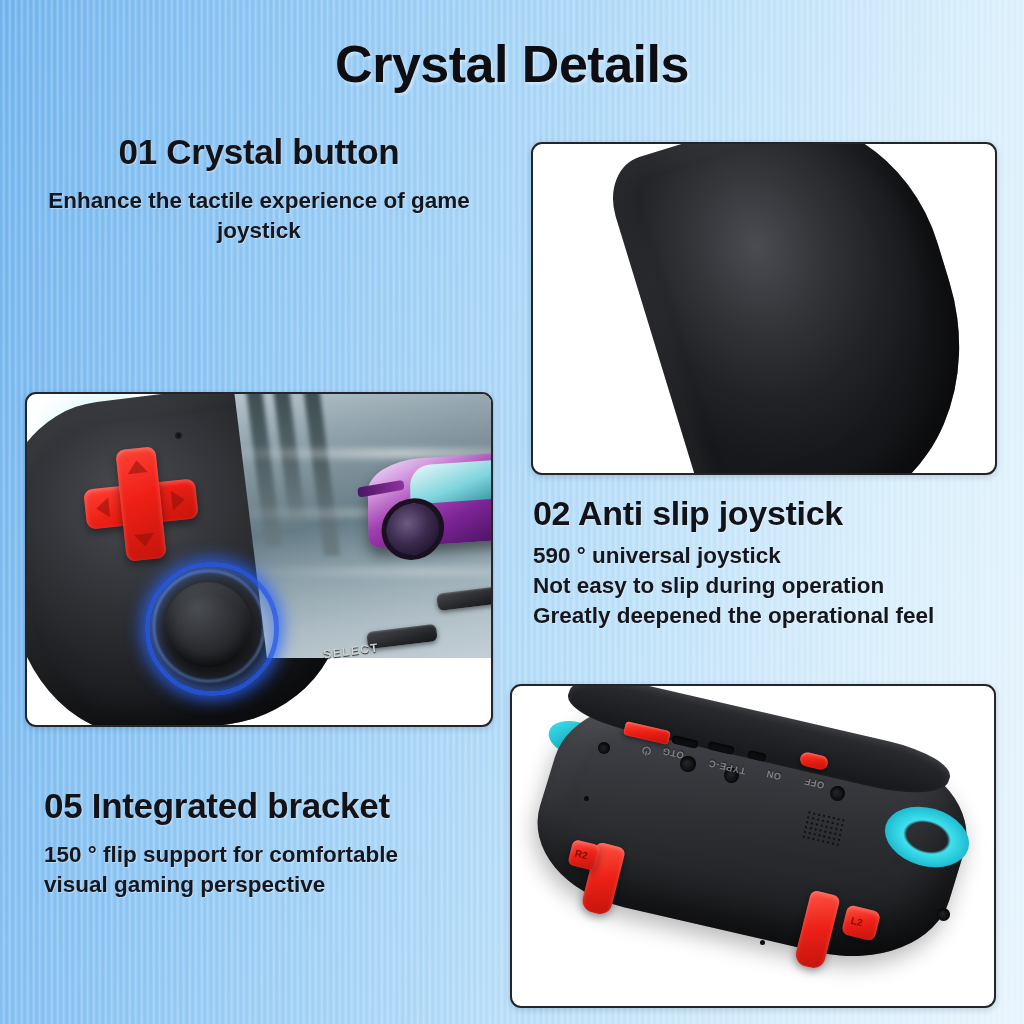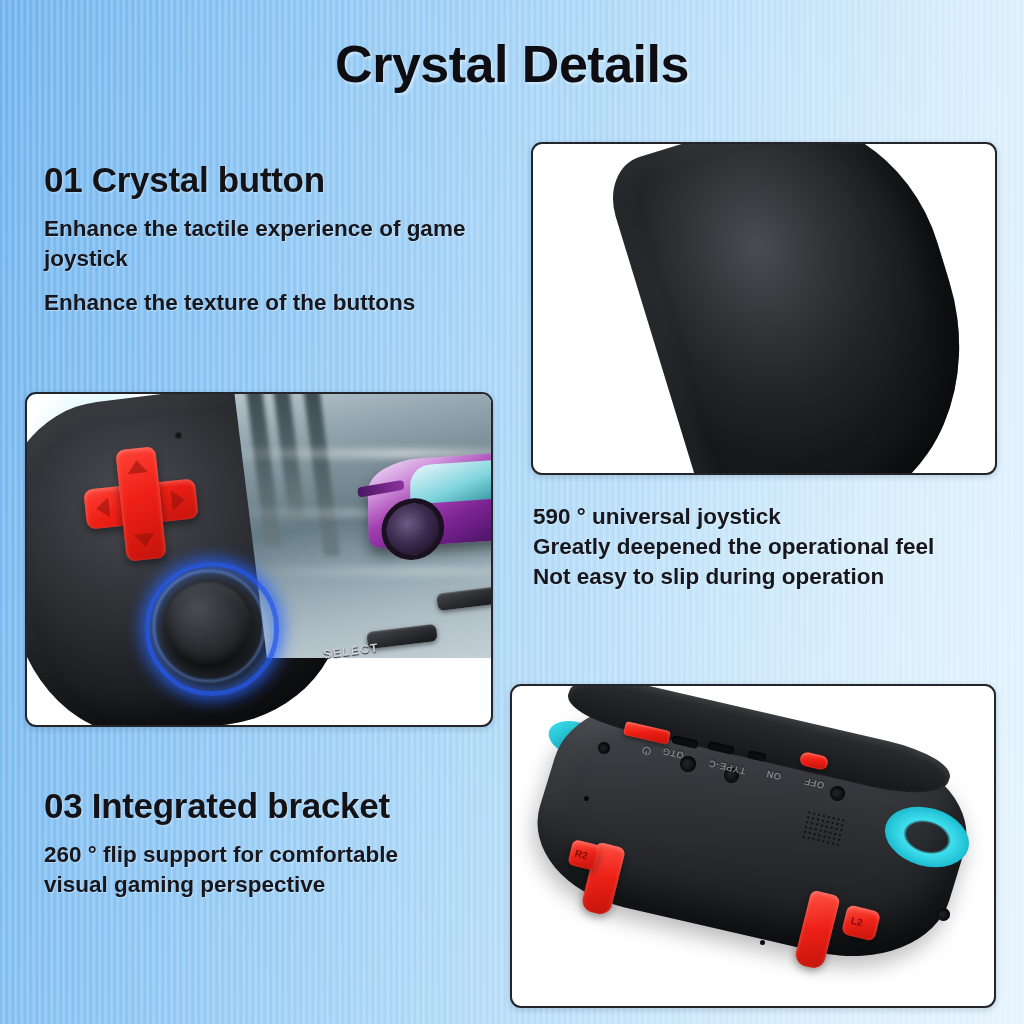--- a/index.html
+++ b/index.html
@@ -30,21 +30,21 @@
   .block{position:absolute;}
   .heading{
     font-size:34px;font-weight:bold;color:#121217;
     letter-spacing:-0.3px;white-space:nowrap;
     text-shadow:1px 1px 2px rgba(255,255,255,0.4);
   }
   .bodyline{
     font-size:22.5px;font-weight:bold;color:#16161c;line-height:1.34;
     text-shadow:1px 1px 1px rgba(255,255,255,0.35);
   }
-  #block01{left:44px;top:160px;}
+  #block01{left:44px;top:132px;text-align:center;}
   #block01 .heading{font-size:35px;}
   #block01 .body{margin-top:14px;max-width:430px;}
   #block01 .p2{margin-top:14px;}
 
   #block02{left:533px;top:494px;}
   #block02 .heading{font-size:34px;}
   #block02 .body{margin-top:8px;}
 
   #block03{left:44px;top:786px;}
   #block03 .heading{font-size:35px;}
@@ -251,36 +251,36 @@
 <body>
 
 <div id="page">
 
   <div id="title">Crystal Details</div>
 
   <div class="block" id="block01">
     <div class="heading">01 Crystal button</div>
     <div class="body">
       <div class="bodyline p1">Enhance the tactile experience of game joystick</div>
-      <div class="bodyline p2">Enhance the texture of the buttons</div>
     </div>
   </div>
 
   <div class="block" id="block02">
+    <div class="heading">02 Anti slip joystick</div>
     <div class="body">
       <div class="bodyline">590 ° universal joystick</div>
+      <div class="bodyline">Not easy to slip during operation</div>
       <div class="bodyline">Greatly deepened the operational feel</div>
-      <div class="bodyline">Not easy to slip during operation</div>
     </div>
   </div>
 
   <div class="block" id="block03">
-    <div class="heading">03 Integrated bracket</div>
+    <div class="heading">05 Integrated bracket</div>
     <div class="body">
-      <div class="bodyline">260 ° flip support for comfortable visual gaming perspective</div>
+      <div class="bodyline">150 ° flip support for comfortable visual gaming perspective</div>
     </div>
   </div>
 
   <div class="frame" id="photo-joystick">
     <div class="scene">
 
       <div class="jb-body"></div>
 
     </div>
   </div>

